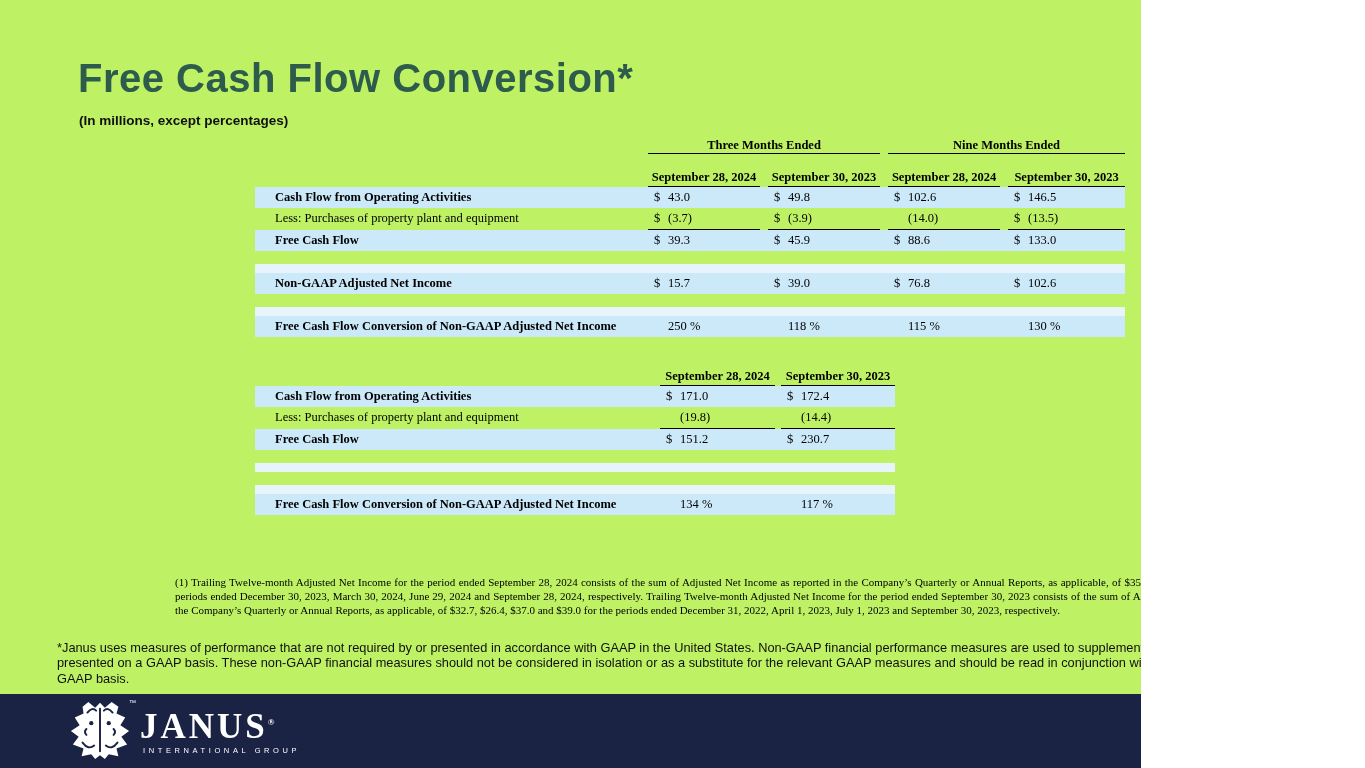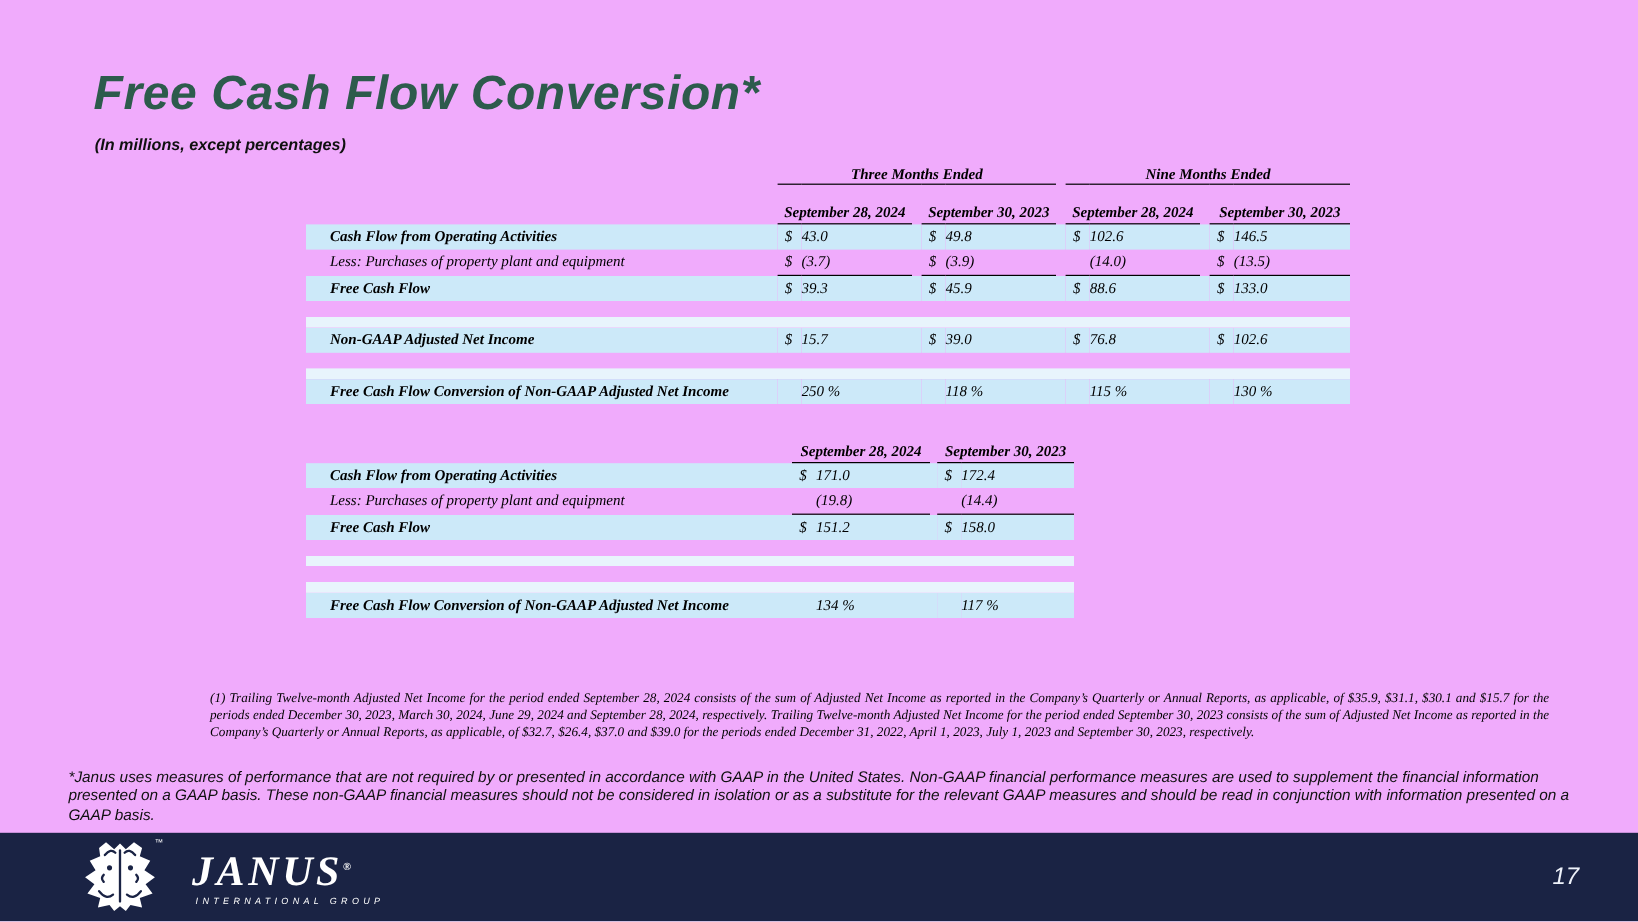--- a/index.html
+++ b/index.html
@@ -1,17 +1,17 @@
 <!DOCTYPE html>
 <html><head>
 <meta charset="utf-8">
 <style>
   html,body{margin:0;padding:0;background:#ffffff;}
-  .slide{position:relative;width:1365px;height:768px;background:#f0abfc;overflow:hidden;
-         font-family:"Liberation Serif",serif;color:#000;font-style:italic;}
+  .slide{position:relative;width:1141px;height:768px;background:#bef264;overflow:hidden;
+         font-family:"Liberation Serif",serif;color:#000;}
 
   .page-title{position:absolute;left:78px;top:56px;margin:0;
     font-family:"Liberation Sans",sans-serif;font-size:40px;font-weight:bold;
     color:#2d5b4c;letter-spacing:0.5px;}
   .subtitle{position:absolute;left:79px;top:113px;
     font-family:"Liberation Sans",sans-serif;font-size:13.5px;font-weight:bold;color:#101010;}
 
   table.fin{border-collapse:collapse;table-layout:fixed;
     font-family:"Liberation Serif",serif;font-size:12.5px;color:#000;}
   .t1{position:absolute;left:255px;top:136px;width:870px;}
@@ -40,21 +40,21 @@
     font-family:"Liberation Serif",serif;font-size:11px;line-height:13.9px;
     text-align:justify;color:#000;}
   .gaap-note{position:absolute;left:57px;top:640px;width:1256px;
     font-family:"Liberation Sans",sans-serif;font-size:12.8px;line-height:15.3px;color:#101010;}
 
   .footer{position:absolute;left:0;top:694px;width:1365px;height:74px;background:#1a2344;}
   .logo{position:absolute;left:68px;top:5px;display:flex;align-items:center;}
   .logo-icon{position:relative;width:64px;height:62px;}
   .logo-tm{position:absolute;right:-4px;top:0;color:#fff;font-size:7px;
     font-family:"Liberation Sans",sans-serif;}
-  .wordmark{margin-left:28px;display:flex;flex-direction:column;justify-content:center;}
+  .wordmark{margin-left:8px;display:flex;flex-direction:column;justify-content:center;}
   .brand{font-family:"Liberation Serif",serif;font-weight:600;font-size:35px;line-height:34px;
     color:#ffffff;letter-spacing:3px;}
   .brand .reg{font-size:9px;vertical-align:super;letter-spacing:0;}
   .brand-sub{font-family:"Liberation Sans",sans-serif;font-size:7.5px;letter-spacing:3.6px;
     color:#ffffff;margin-top:3px;padding-left:3px;}
   .pageno{position:absolute;right:49px;top:50%;transform:translateY(-50%);
     font-family:"Liberation Sans",sans-serif;font-size:20px;color:#eef2fa;}
 </style>
 </head>
 <body>
@@ -212,21 +212,21 @@
       <td></td>
       <td class="d"></td>
       <td class="v">(14.4)</td>
     </tr>
     <tr class="data blue">
       <td class="lbl">Free Cash Flow</td>
       <td class="d">$</td>
       <td class="v">151.2</td>
       <td></td>
       <td class="d">$</td>
-      <td class="v">158.0</td>
+      <td class="v">230.7</td>
     </tr>
     <tr class="sp-w">
           <td colspan="6"></td>
         </tr>
     <tr class="sp-p">
           <td colspan="6"></td>
         </tr>
     <tr class="sp-w">
           <td colspan="6"></td>
         </tr>

